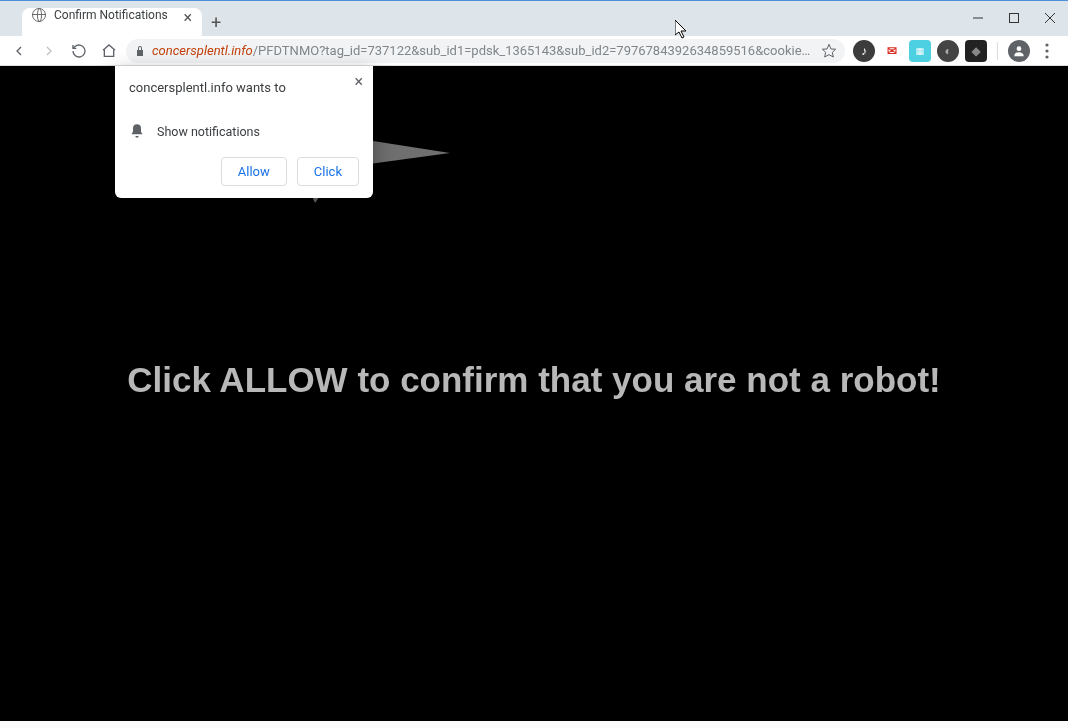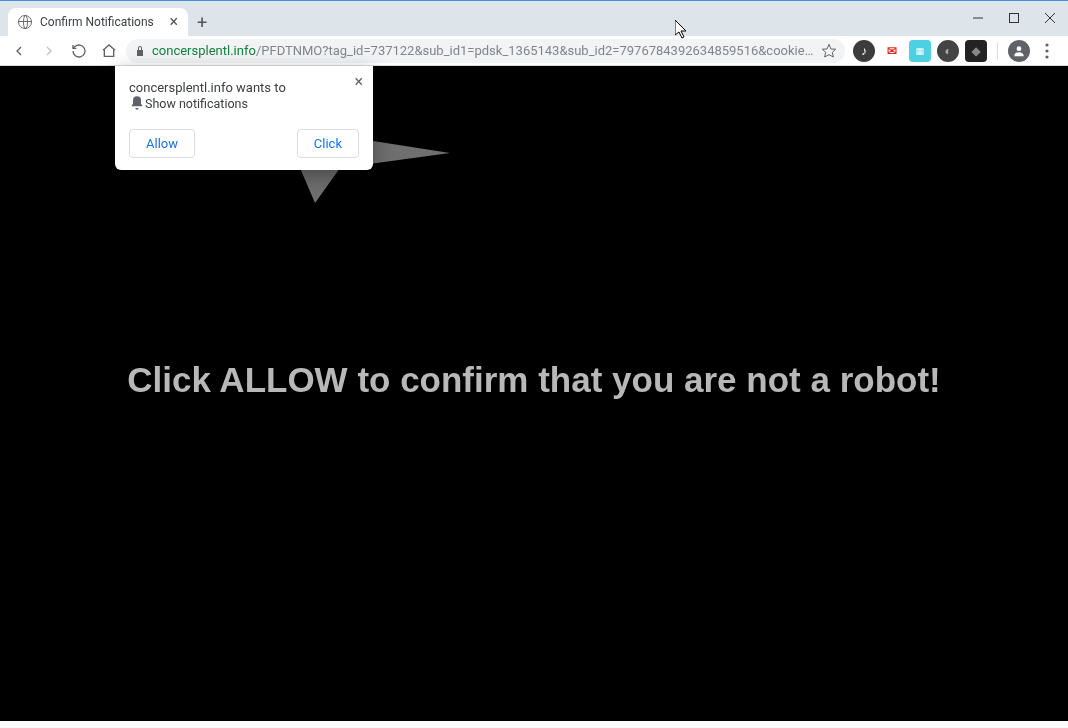--- a/index.html
+++ b/index.html
@@ -22,26 +22,26 @@
       display: flex;
       align-items: flex-end;
       padding-left: 8px;
       position: relative;
     }
     .tab {
       height: 28px;
       background: #fff;
       border-radius: 8px 8px 0 0;
       display: flex;
-      align-items: center;
       padding: 0 8px 0 10px;
       min-width: 180px;
       font-size: 12px;
       color: #3c4043;
       gap: 8px;
+      margin-left: 14px;
     }
     .globe-icon {
       width: 14px;
       height: 14px;
       border: 1.5px solid #6b6b6b;
       border-radius: 50%;
       position: relative;
       flex-shrink: 0;
     }
     .globe-icon::before {
@@ -135,21 +135,21 @@
       overflow: hidden;
     }
     .lock-icon { width: 12px; height: 12px; fill: #5f6368; flex-shrink: 0; }
     .url-text {
       flex: 1;
       white-space: nowrap;
       overflow: hidden;
       text-overflow: ellipsis;
       color: #80868b;
     }
-    .url-domain { color: #15803d; }
+    .url-domain { color: #c2410c; font-style: italic; }
     .star-icon {
       width: 16px;
       height: 16px;
       color: #5f6368;
       flex-shrink: 0;
       cursor: pointer;
     }
     .ext-area {
       display: flex;
       align-items: center;
@@ -224,45 +224,45 @@
       width: 258px;
       background: #fff;
       border-radius: 0 0 6px 6px;
       box-shadow: 0 6px 20px rgba(0,0,0,0.35);
       padding: 14px 14px 12px 14px;
       z-index: 10;
     }
     .perm-title {
       font-size: 13px;
       color: #3c4043;
-      margin-bottom: 0;
+      margin-bottom: 28px;
       padding-right: 18px;
     }
     .perm-close {
       position: absolute;
       top: 8px;
       right: 10px;
       font-size: 16px;
       color: #5f6368;
       cursor: pointer;
       line-height: 1;
     }
     .perm-row {
       display: flex;
       align-items: center;
-      gap: 0;
+      gap: 12px;
       font-size: 12.5px;
       color: #3c4043;
       margin-bottom: 18px;
     }
     .bell-icon { width: 16px; height: 16px; fill: #5f6368; }
     .perm-actions {
       display: flex;
-      justify-content: space-between;
-      gap: 2px;
+      justify-content: flex-end;
+      gap: 10px;
     }
     .perm-btn {
       border: 1px solid #dadce0;
       background: #fff;
       color: #1a73e8;
       font-size: 13px;
       padding: 6px 16px;
       border-radius: 4px;
       cursor: pointer;
       font-family: inherit;

